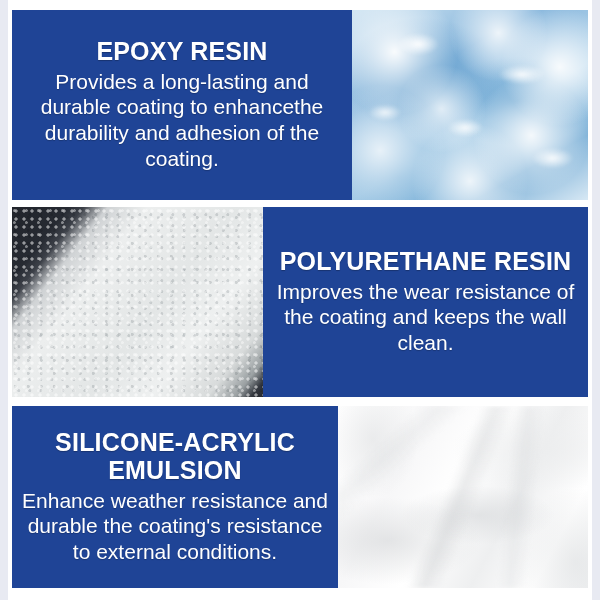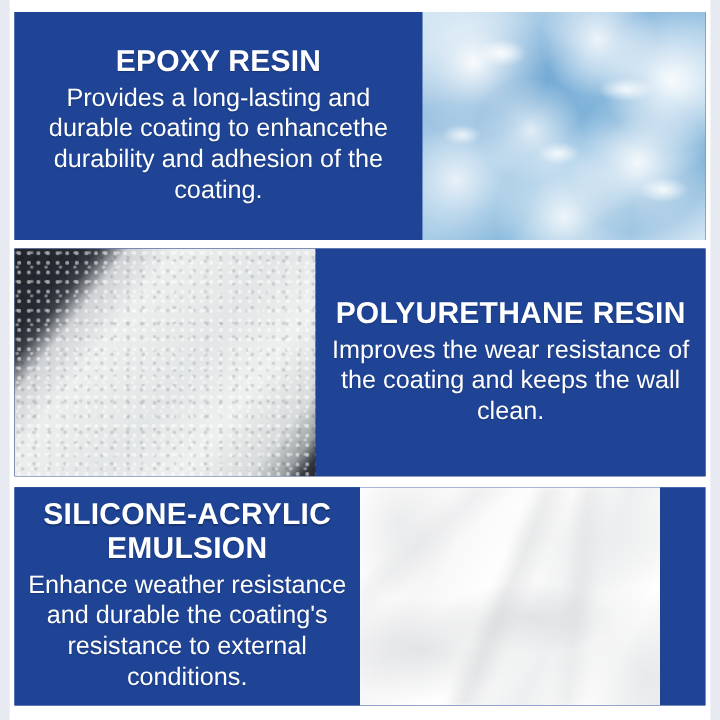--- a/index.html
+++ b/index.html
@@ -63,21 +63,21 @@
     overflow: hidden;
   }
 
   
   #panel-epoxy .text-block        { width: 340px; }
   #panel-epoxy .photo-block       { width: 236px; }
 
   #panel-polyurethane .photo-block{ width: 251px; }
   #panel-polyurethane .text-block { width: 325px; }
 
-  #panel-silicone .text-block     { width: 288px; }
+  #panel-silicone .text-block     { width: 326px; }
   #panel-silicone .photo-block    { width: 250px; }
 
   .card-title {
     font-weight: bold;
     letter-spacing: 0.2px;
     line-height: 1.12;
     margin: 0 0 4px 0;
     text-shadow: 0 1px 1px rgba(0,0,0,0.25);
   }
 

